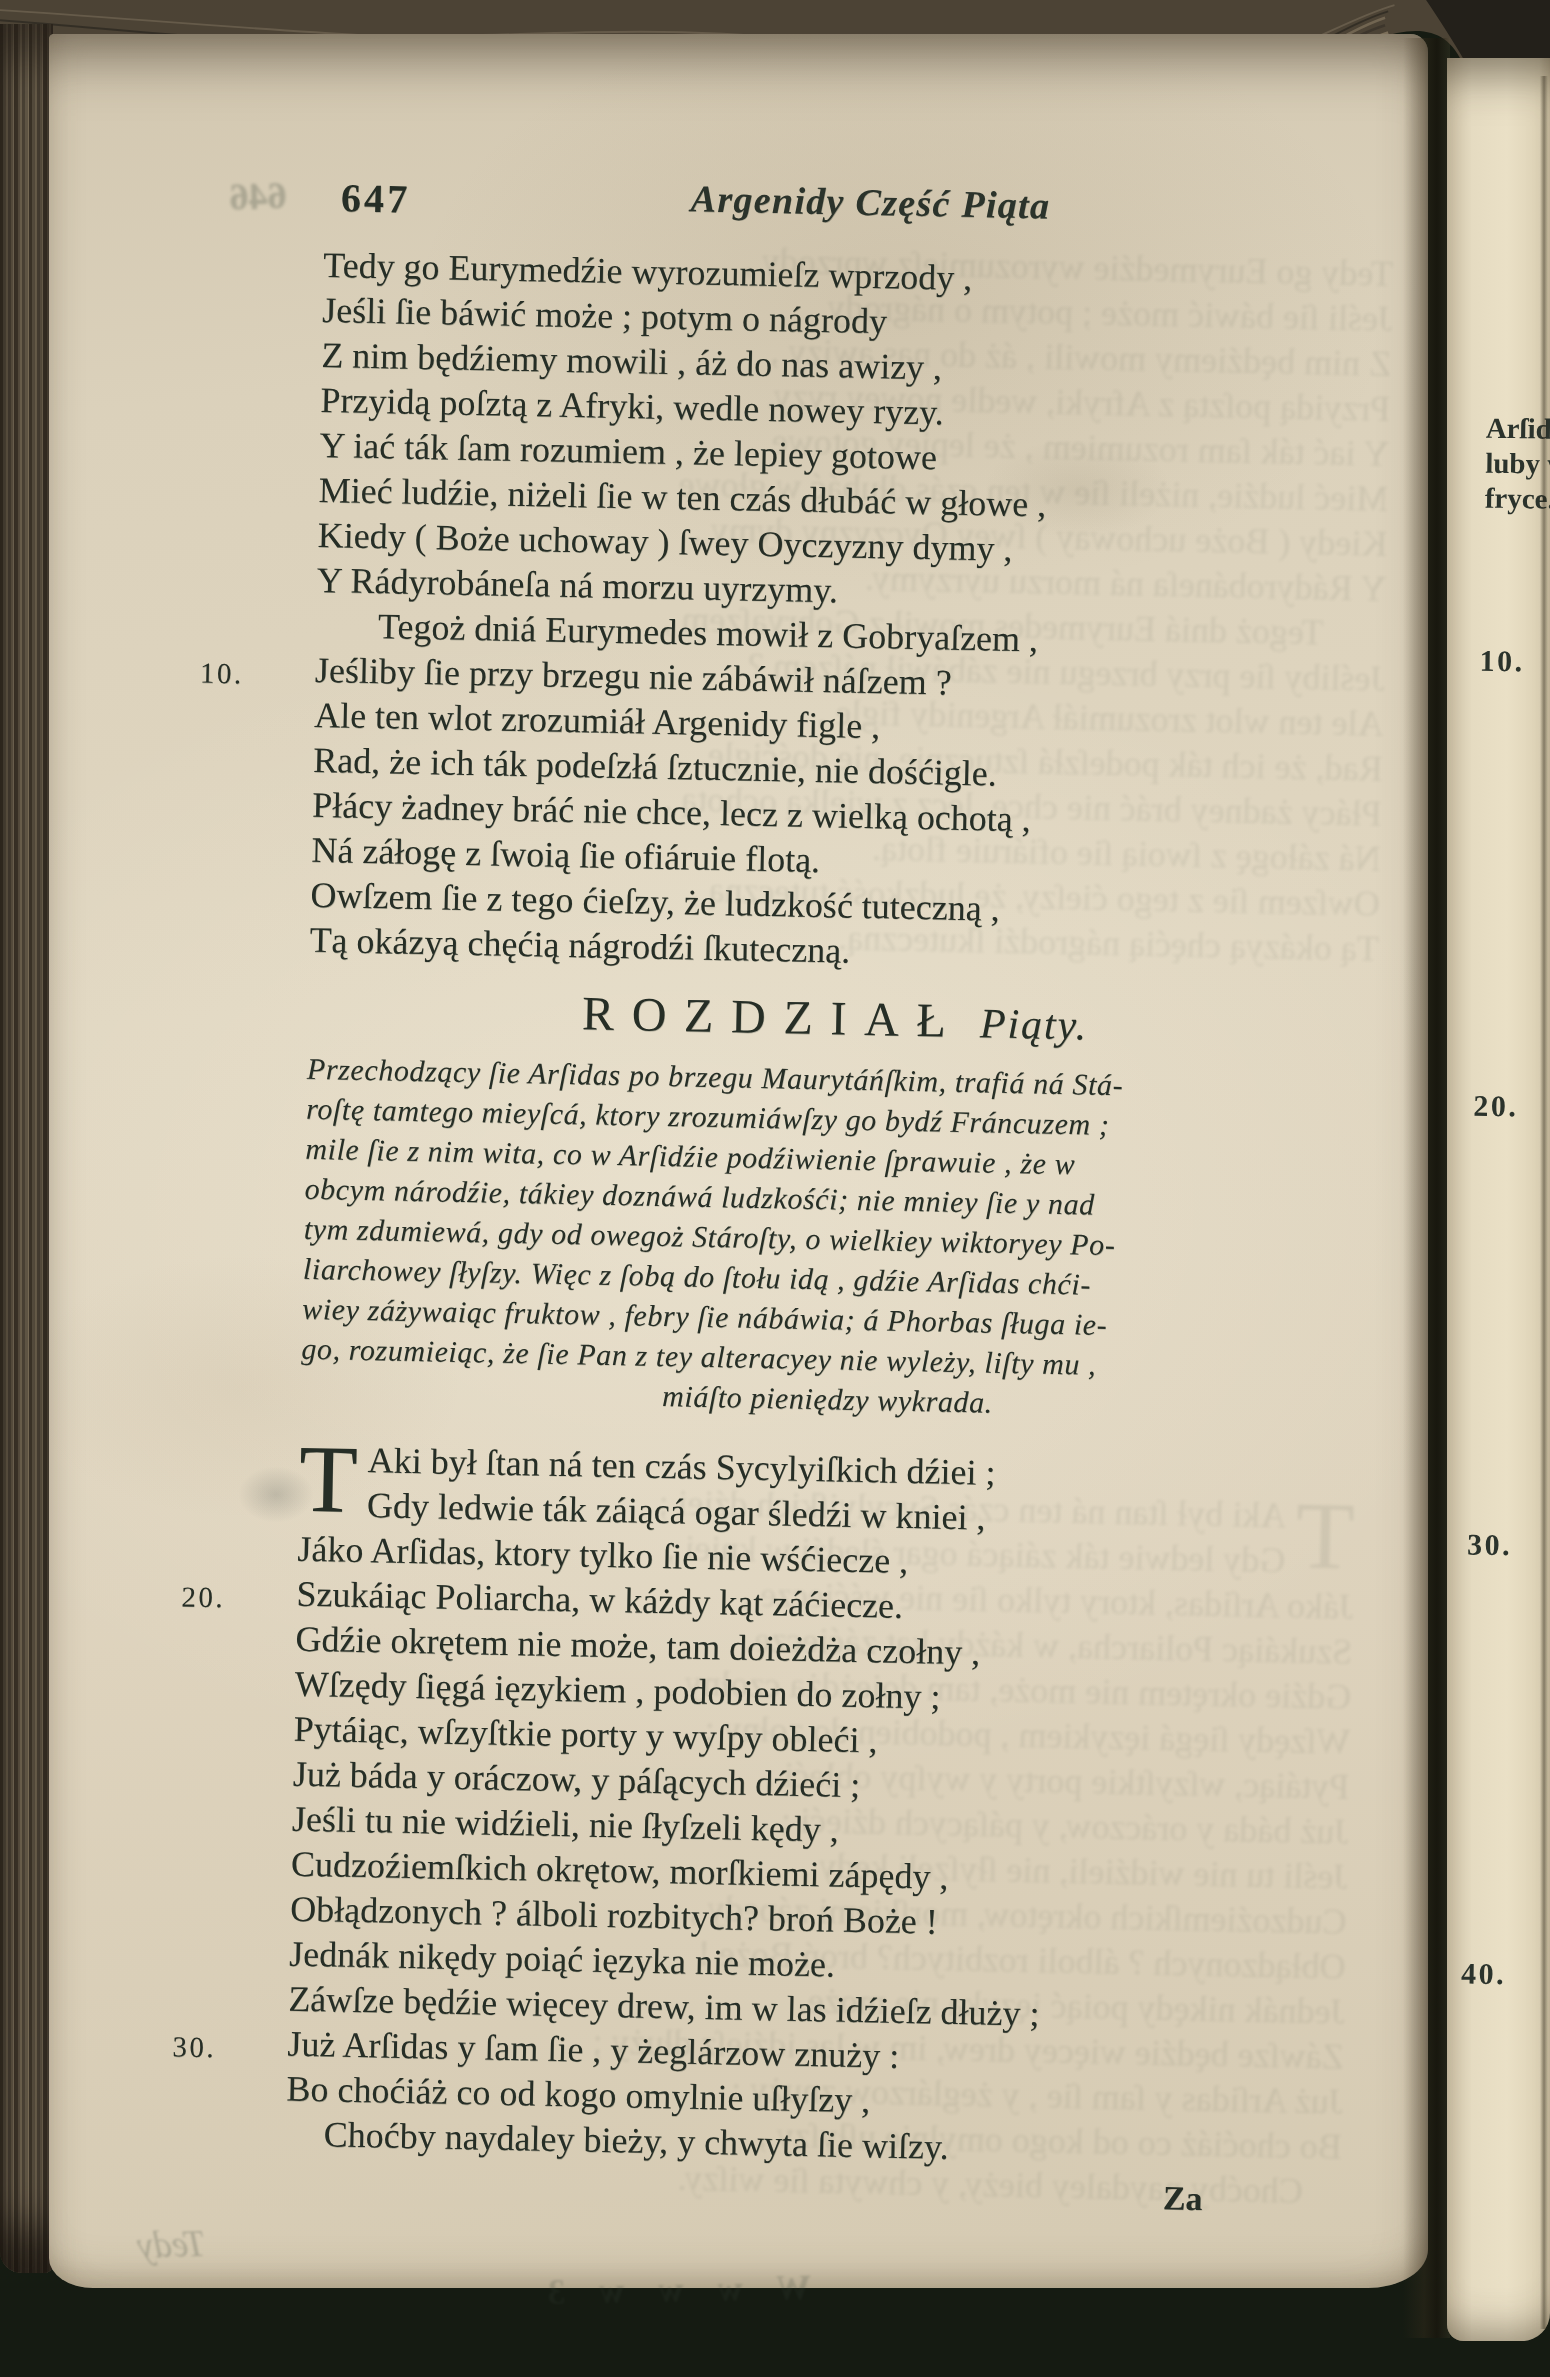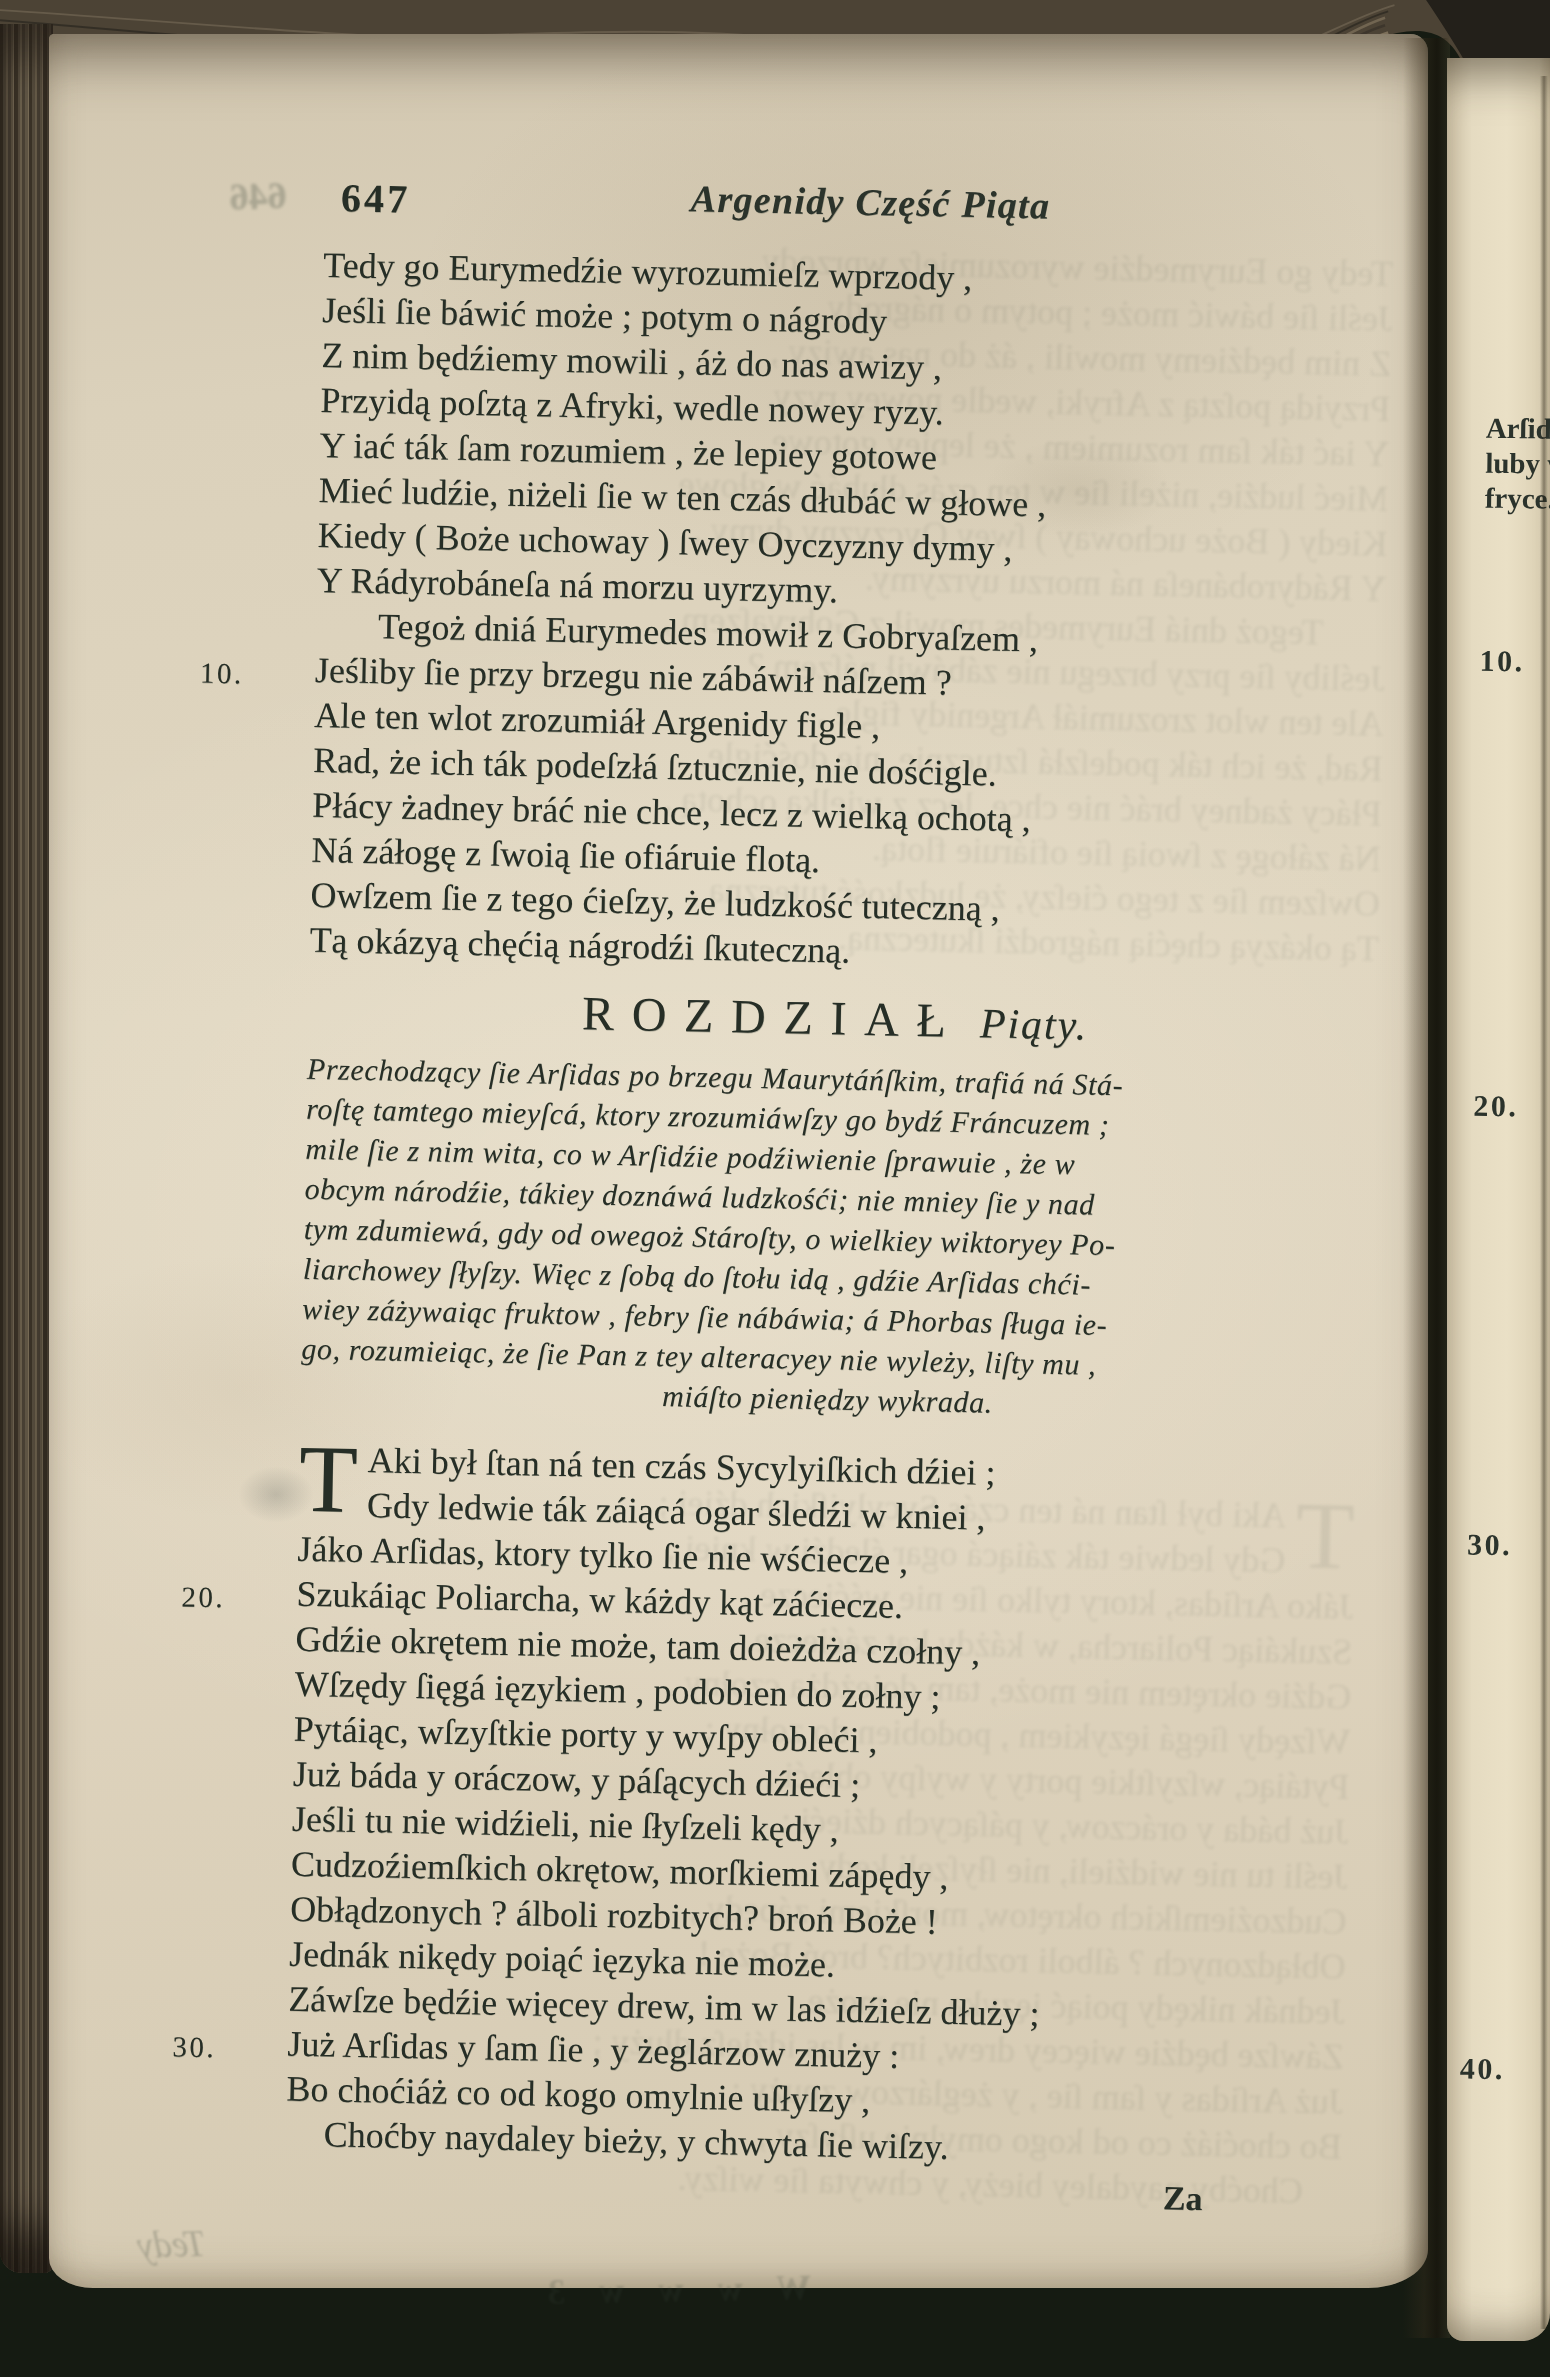--- a/index.html
+++ b/index.html
@@ -247,20 +247,20 @@
     <div class="right-content">
       <div class="margin-note">
         <div>Arſidas</div>
         <div>luby w A</div>
         <div>fryce.</div>
       </div>
       <div class="right-nums">
           <div class="line  right-num" style="position: absolute; top: 580px;">10.</div>
           <div class="line  right-num" style="position: absolute; top: 1025px;">20.</div>
           <div class="line  right-num" style="position: absolute; top: 1464px;">30.</div>
-          <div class="line  right-num" style="position: absolute; top: 1988px;">40.</div>
+          <div class="line  right-num" style="position: absolute; top: 1893px;">40.</div>
         </div>
     </div>
   </div>
 
   <div class="right-crease"></div>
 </div>
 
 
 </body></html>

